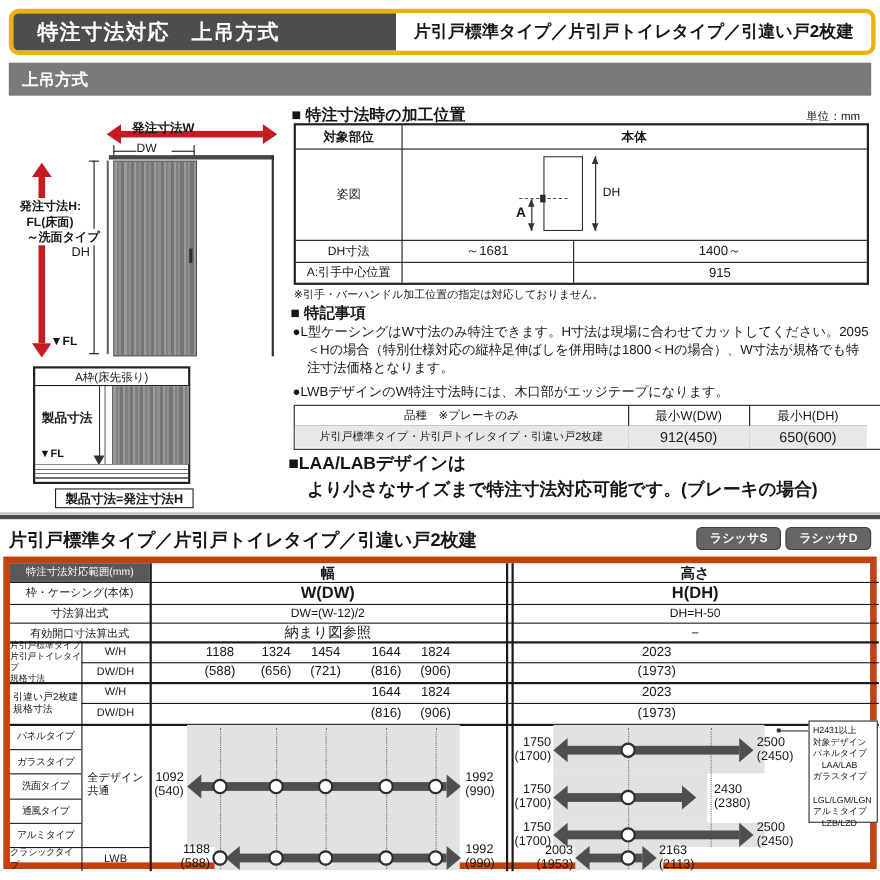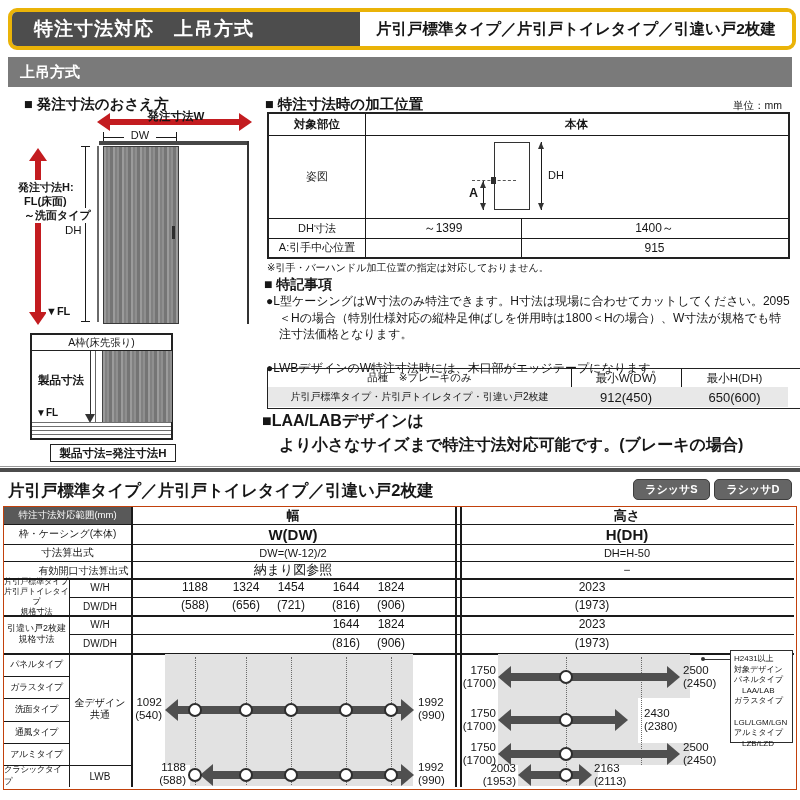--- a/index.html
+++ b/index.html
@@ -2,21 +2,21 @@
 <html><head>
 <meta charset="utf-8">
 <style>
   html,body{margin:0;padding:0;background:#fff}
   .page{position:relative;width:800px;height:800px;background:#fff;overflow:hidden;
         font-family:"Liberation Sans","DejaVu Sans",sans-serif;color:#161616}
   .abs{position:absolute}
   .b{font-weight:bold}
   .fx{display:flex;align-items:center;justify-content:center;box-sizing:border-box}
   .rt{text-align:right}
-  .ctr{text-align:center}
+  .ctr{text-align:left}
   .pre{white-space:pre-line}
   .ln{position:absolute;background:#1a1a1a}
   .band{position:absolute;background:#e2e2e2}
   .dotv{position:absolute;width:0;border-left:1px dotted #6b6b6b;z-index:1}
   .circ{position:absolute;width:14px;height:14px;border:2px solid #2d2d2d;border-radius:50%;background:#fff;box-sizing:border-box;z-index:3}
   .gsh{position:absolute;height:8px;background:#4f4f4f;z-index:2}
   .ghl{position:absolute;width:0;height:0;border-top:11px solid transparent;border-bottom:11px solid transparent;border-right:13px solid #4f4f4f;z-index:2}
   .ghr{position:absolute;width:0;height:0;border-top:11px solid transparent;border-bottom:11px solid transparent;border-left:13px solid #4f4f4f;z-index:2}
   .rsh{position:absolute;height:6px;background:#c31c20;z-index:2}
   .rsv{position:absolute;width:6px;background:#c31c20;z-index:2}
@@ -40,21 +40,20 @@
 
 <div class="page">
 
   <div class="topbar">
     <div class="topbar-left">特注寸法対応　上吊方式</div>
     <div class="topbar-right">片引戸標準タイプ／片引戸トイレタイプ／引違い戸2枚建</div>
   </div>
 
   <div class="secbar">上吊方式</div>
 
-  <div class="abs b" style="left:24px;top:95px;font-size:14.5px">■ 発注寸法のおさえ方</div>
 
   <div class="rsh" style="left:109px;top:119px;width:130px"></div>
   <div class="rhl" style="left:97px;top:113px"></div>
   <div class="rhr" style="left:239px;top:113px"></div>
   <div class="abs b ctr" style="left:120px;top:109px;width:112px;font-size:11.5px;z-index:4">発注寸法W</div>
 
   <div class="ln" style="left:103px;top:137px;width:74px;height:1px"></div>
   <div class="ln" style="left:103px;top:132px;width:1px;height:10px"></div>
   <div class="ln" style="left:176px;top:132px;width:1px;height:10px"></div>
   <div class="abs ctr" style="left:124px;top:129px;width:32px;font-size:11px;background:#fff;z-index:4">DW</div>
@@ -108,31 +107,31 @@
     <div class="abs" style="left:203px;top:66px;width:44px;border-top:1.5px dashed #555"></div>
     <div class="ln" style="left:222px;top:63px;width:5px;height:7px;background:#2e2e2e"></div>
     <div class="ln" style="left:214px;top:67px;width:1px;height:29px"></div>
     <div class="abs" style="left:211px;top:67px;width:0;height:0;border-left:3.5px solid transparent;border-right:3.5px solid transparent;border-bottom:7px solid #333"></div>
     <div class="abs" style="left:211px;top:89px;width:0;height:0;border-left:3.5px solid transparent;border-right:3.5px solid transparent;border-top:7px solid #333"></div>
     <div class="abs b" style="left:200px;top:72px;font-size:12.5px">A</div>
 
     <div class="ln" style="left:0;top:104px;width:519px;height:1px"></div>
     <div class="ln" style="left:252px;top:104px;width:1px;height:39px"></div>
     <div class="fx" style="position:absolute;left:0;top:104px;width:96px;height:20px;font-size:11px">DH寸法</div>
-    <div class="fx" style="position:absolute;left:96px;top:104px;width:156px;height:20px;font-size:12px">～1399</div>
+    <div class="fx" style="position:absolute;left:96px;top:104px;width:156px;height:20px;font-size:12px">～1681</div>
     <div class="fx" style="position:absolute;left:252px;top:104px;width:267px;height:20px;font-size:12px">1400～</div>
     <div class="ln" style="left:0;top:124px;width:519px;height:1px"></div>
     <div class="fx" style="position:absolute;left:0;top:124px;width:96px;height:19px;font-size:11px">A:引手中心位置</div>
     <div class="fx" style="position:absolute;left:252px;top:124px;width:267px;height:19px;font-size:12px">915</div>
   </div>
   <div class="abs" style="left:267px;top:261px;font-size:10px">※引手・バーハンドル加工位置の指定は対応しておりません。</div>
 
   <div class="abs b" style="left:264px;top:276px;font-size:14px">■ 特記事項</div>
   <div class="abs" style="left:266px;top:293px;width:526px;font-size:12px;line-height:16.5px">
-    <p style="margin:0 0 17px;padding-left:13px;text-indent:-13px">●L型ケーシングはW寸法のみ特注できます。H寸法は現場に合わせてカットしてください。2095＜Hの場合（特別仕様対応の縦枠足伸ばしを併用時は1800＜Hの場合）、W寸法が規格でも特注寸法価格となります。</p>
+    <p style="margin:0 0 5px;padding-left:13px;text-indent:-13px">●L型ケーシングはW寸法のみ特注できます。H寸法は現場に合わせてカットしてください。2095＜Hの場合（特別仕様対応の縦枠足伸ばしを併用時は1800＜Hの場合）、W寸法が規格でも特注寸法価格となります。</p>
     <p style="margin:0;padding-left:13px;text-indent:-13px">●LWBデザインのW特注寸法時には、木口部がエッジテープになります。</p>
   </div>
 
   <div class="abs" style="left:267px;top:368px;width:600px;height:41px;border:1.5px solid #222;box-sizing:border-box">
     <div class="fx gray-h" style="position:absolute;left:0;top:0;width:303px;height:18px;font-size:10.5px">品種　※ブレーキのみ</div>
     <div class="fx gray-h" style="position:absolute;left:303px;top:0;width:110px;height:18px;font-size:11.5px">最小W(DW)</div>
     <div class="fx gray-h" style="position:absolute;left:413px;top:0;width:107px;height:18px;font-size:11.5px">最小H(DH)</div>
     <div class="ln" style="left:0;top:18px;width:520px;height:1px"></div>
     <div class="ln" style="left:303px;top:0;width:1px;height:38px"></div>
     <div class="ln" style="left:413px;top:0;width:1px;height:38px"></div>
@@ -144,21 +143,21 @@
   <div class="abs b" style="left:262px;top:411px;font-size:16px">■LAA/LABデザインは</div>
   <div class="abs b" style="left:279px;top:435px;font-size:16px">より小さなサイズまで特注寸法対応可能です。(ブレーキの場合)</div>
 
   <div class="ln" style="left:0;top:466px;width:800px;height:1px;background:#9a9a9a"></div>
   <div class="ln" style="left:0;top:468px;width:800px;height:4px;background:#4c4c4c"></div>
 
   <div class="abs b" style="left:8px;top:480px;font-size:16.5px">片引戸標準タイプ／片引戸トイレタイプ／引違い戸2枚建</div>
   <div class="badge" style="left:633px;top:479px;width:77px">ラシッサS</div>
   <div class="badge" style="left:714px;top:479px;width:78px">ラシッサD</div>
 
-  <div class="abs" style="left:3px;top:506px;width:794px;height:284px;border:1px solid #c2410c;box-sizing:border-box">
+  <div class="abs" style="left:3px;top:506px;width:794px;height:284px;border:6px solid #c2410c;box-sizing:border-box">
 
     <div class="fx" style="position:absolute;left:0;top:0;width:127px;height:17px;background:#595959;color:#fff;font-size:9.5px">特注寸法対応範囲(mm)</div>
     <div class="fx b" style="position:absolute;left:127px;top:0;width:324px;height:17px;font-size:13px">幅</div>
     <div class="fx b" style="position:absolute;left:456px;top:0;width:334px;height:17px;font-size:13px">高さ</div>
 
     <div class="ln" style="left:65px;top:71px;width:1px;height:209px"></div>
     <div class="ln" style="left:127px;top:0;width:1.5px;height:280px"></div>
     <div class="ln" style="left:451px;top:0;width:1.5px;height:280px"></div>
     <div class="ln" style="left:456px;top:0;width:1.5px;height:280px"></div>
 
@@ -175,21 +174,21 @@
     <div class="ln" style="left:0;top:214px;width:65px;height:1px"></div>
     <div class="ln" style="left:0;top:236px;width:65px;height:1px"></div>
     <div class="ln" style="left:0;top:258px;width:127px;height:1px"></div>
 
     <div class="fx" style="position:absolute;left:0;top:17px;width:127px;height:20px;font-size:10px">枠・ケーシング(本体)</div>
     <div class="fx b" style="position:absolute;left:456px;top:17px;width:334px;height:20px;font-size:15px">H(DH)</div>
     <div class="fx b" style="position:absolute;left:127px;top:17px;width:324px;height:20px;font-size:15px">W(DW)</div>
     <div class="fx" style="position:absolute;left:0;top:37px;width:127px;height:17px;font-size:10.5px">寸法算出式</div>
     <div class="fx" style="position:absolute;left:127px;top:37px;width:324px;height:17px;font-size:11px">DW=(W-12)/2</div>
     <div class="fx" style="position:absolute;left:456px;top:37px;width:334px;height:17px;font-size:11px">DH=H-50</div>
-    <div class="fx" style="position:absolute;left:16px;top:54px;width:127px;height:19px;font-size:10px">有効開口寸法算出式</div>
+    <div class="fx" style="position:absolute;left:0;top:54px;width:127px;height:19px;font-size:10px">有効開口寸法算出式</div>
     <div class="fx" style="position:absolute;left:127px;top:54px;width:324px;height:17px;font-size:13px">納まり図参照</div>
     <div class="fx" style="position:absolute;left:456px;top:54px;width:334px;height:17px;font-size:13px">－</div>
 
     <div class="fx pre ctr" style="position:absolute;left:0;top:71px;width:65px;height:37px;font-size:8px;line-height:10px">片引戸標準タイプ
 片引戸トイレタイプ
 規格寸法</div>
     <div class="fx" style="position:absolute;left:65px;top:71px;width:62px;height:19px;font-size:10px">W/H</div>
     <div class="fx" style="position:absolute;left:65px;top:90px;width:62px;height:18px;font-size:10px">DW/DH</div>
     <span class="num" style="left:161px;top:74px;width:60px">1188</span>
     <span class="num" style="left:212px;top:74px;width:60px">1324</span>

